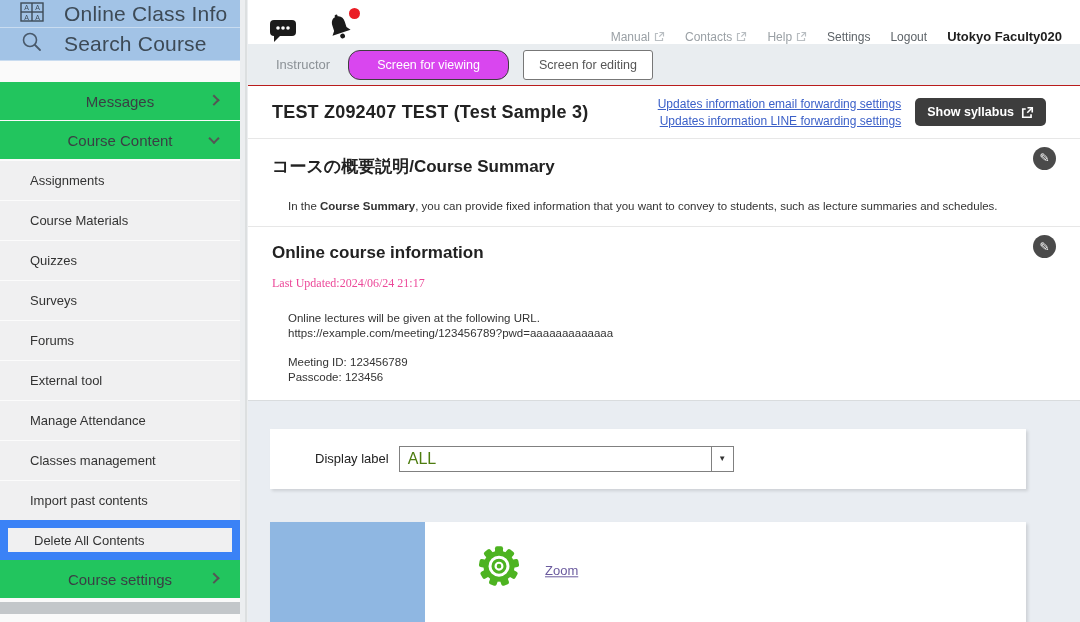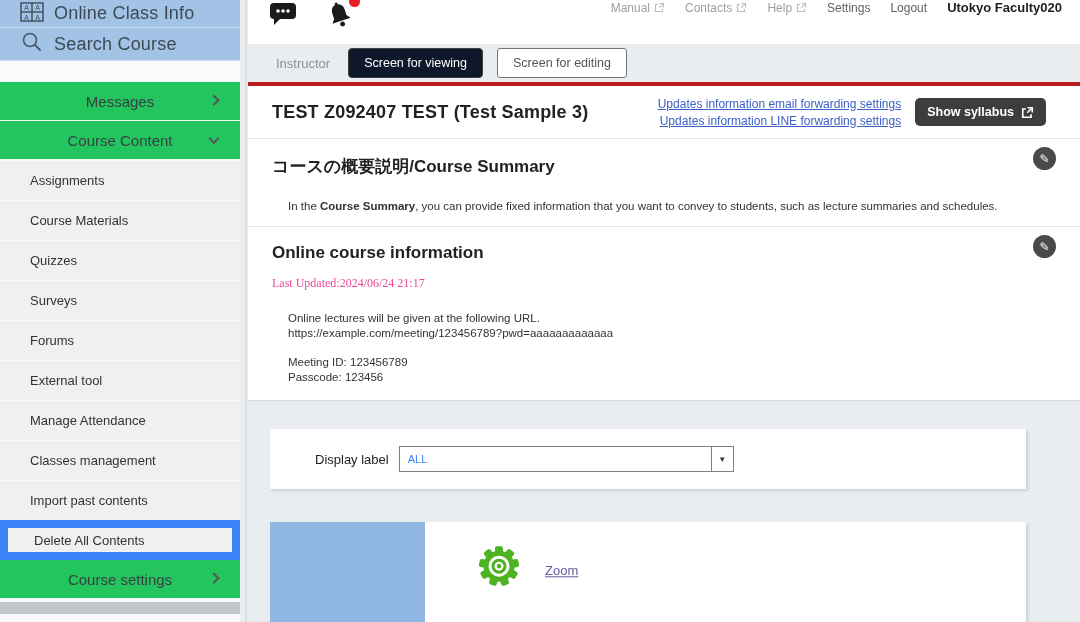--- a/index.html
+++ b/index.html
@@ -6,58 +6,58 @@
   html,body { width:1080px; height:622px; overflow:hidden; background:#eceef0;
               font-family:"Liberation Sans", sans-serif; }
   .app { position:relative; width:1080px; height:622px; }
 
   
   .sidebar { position:absolute; left:0; top:0; width:240px; height:622px;
              display:flex; flex-direction:column; background:#fafafa; }
   .side-top { height:33px; background:#a2c3e6; border-bottom:1px solid #c9dcf0;
               display:flex; align-items:center; padding-left:20px; cursor:pointer; }
   .side-top.first { height:28px; }
-  .side-top .lbl { margin-left:10px; font-size:18px; color:#3d4a56; letter-spacing:.2px; }
+  .side-top .lbl { margin-left:20px; font-size:21px; color:#3d4a56; letter-spacing:.2px; }
   .side-gap { height:21px; background:#fafafa; }
   .side-group { height:38px; background:#22c55e; margin-bottom:1px; position:relative;
                 display:flex; align-items:center; justify-content:center; cursor:pointer; }
   .side-group .lbl { font-size:15px; color:#3a3f44; }
   .side-sub { height:40px; background:#f0f0f1; border-top:1px solid #fbfbfb;
               display:flex; align-items:center; padding-left:30px; font-size:13px;
               color:#333; cursor:pointer; }
   .side-sub.alert { border:8px solid #3b82f6; padding-left:26px; }
   .side-partial { height:12px; background:#c3c7ca; margin-top:3px; }
   .chev { width:8px; height:8px; border-right:2px solid #555; border-bottom:2px solid #555;
           position:absolute; right:22px; top:50%; }
   .chev.right { transform:translateY(-60%) rotate(-45deg); }
   .chev.down  { transform:translateY(-70%) rotate(45deg); }
 
   
   .main { position:absolute; left:248px; top:0; width:832px; height:622px;
           display:flex; flex-direction:column; background:#fff; }
   .main::before { content:""; position:absolute; left:-3px; top:0; width:2px; height:622px;
                   background:#dcdfe0; }
 
-  .topbar { height:45px; background:#fff; display:flex; align-items:flex-start;
+  .topbar { height:45px; background:#fff; display:flex; align-items:flex-end;
             padding:0 18px 0 20px; }
   .icon-btn { position:relative; margin-right:14px; cursor:pointer; display:inline-flex; }
   .badge { position:absolute; top:-4px; right:-4px; width:11px; height:11px;
            border-radius:50%; background:#ea1c24; }
   .utility { margin-left:auto; display:flex; align-items:center; gap:20px; font-size:12px; }
   .utility a { color:#9aa0a5; text-decoration:none; display:inline-flex; align-items:center;
                gap:4px; cursor:pointer; }
   .utility a.dark { color:#5d6368; }
   .user-name { font-weight:bold; color:#1e1e1e; font-size:13px; }
   .ext { display:inline-block; }
 
-  .modebar { height:43px; background:#e9edf0; border-bottom:4px solid #b91c1c;
+  .modebar { height:43px; background:#e9edf0; border-bottom:1px solid #b91c1c;
              display:flex; align-items:center; padding-left:28px; gap:14px; }
   .role { font-size:13px; color:#8b9196; margin-right:4px; }
-  .btn-dark { background:#0f172a; color:#fff; border:1px solid #3f3f3f; border-radius:4px;
-              font-size:12.5px; padding:7px 15px; cursor:pointer;
+  .btn-dark { background:#d946ef; color:#fff; border:1px solid #3f3f3f; border-radius:12px;
+              font-size:12.5px; padding:7px 28px; cursor:pointer;
               font-family:"Liberation Sans", sans-serif; }
   .btn-light { background:#fff; color:#555; border:1px solid #777; border-radius:3px;
                font-size:12.5px; padding:7px 15px; cursor:pointer;
                font-family:Liberation Sans, sans-serif; }
 
   .titlerow { height:53px; background:#fff; display:flex; align-items:center;
               padding:0 34px 0 24px; }
   .titlerow h1 { font-size:18px; font-weight:600; color:#222; letter-spacing:.2px; }
   .title-right { margin-left:auto; display:flex; align-items:center; gap:14px; }
   .fwd-links { display:flex; flex-direction:column; align-items:flex-end; gap:3px; }
@@ -78,21 +78,21 @@
   .last-upd { font-size:12px; color:#ec4899; margin-top:13px;font-family:Liberation Serif, serif; }
   .body-lines { margin:20px 0 0 16px; font-size:11.5px; color:#333; line-height:15px; }
   .body-lines .gap { height:14px; }
 
   .lower { flex:1; background:#e9edf2; padding:28px 0 0 22px; }
   .card { width:756px; background:#fff; box-shadow:2px 2px 3px rgba(0,0,0,.12); }
   .filter-card { height:60px; display:flex; align-items:center; padding-left:45px; }
   .filter-label { font-size:13px; color:#222; margin-right:10px; }
   .select { display:flex; align-items:stretch; width:335px; height:26px;
             border:1px solid #808080; background:#fff; cursor:pointer; }
-  .select .val { flex:1; font-size:11px; color:#3b82f6; display:flex; align-items:center;
+  .select .val { flex:1; font-size:16px; color:#4d7c0f; display:flex; align-items:center;
                  padding-left:8px; }
   .select .arrow { width:22px; border-left:1px solid #808080; display:flex; align-items:center;
                    justify-content:center; font-size:8px; color:#333; background:#fff; }
   .content-card { margin-top:33px; height:100px; display:flex; align-items:center; position:relative; }
   .thumb { position:absolute; left:0; top:0; width:155px; height:100%; background:#8fb7e2; }
   .gear-wrap { position:absolute; left:207px; top:50%; transform:translateY(-58%); }
   .zoom-link { position:absolute; left:275px; top:50%; transform:translateY(-58%);
                font-size:13px; color:#6a5a9e; text-decoration:underline; cursor:pointer; }
 </style>
 </head>

